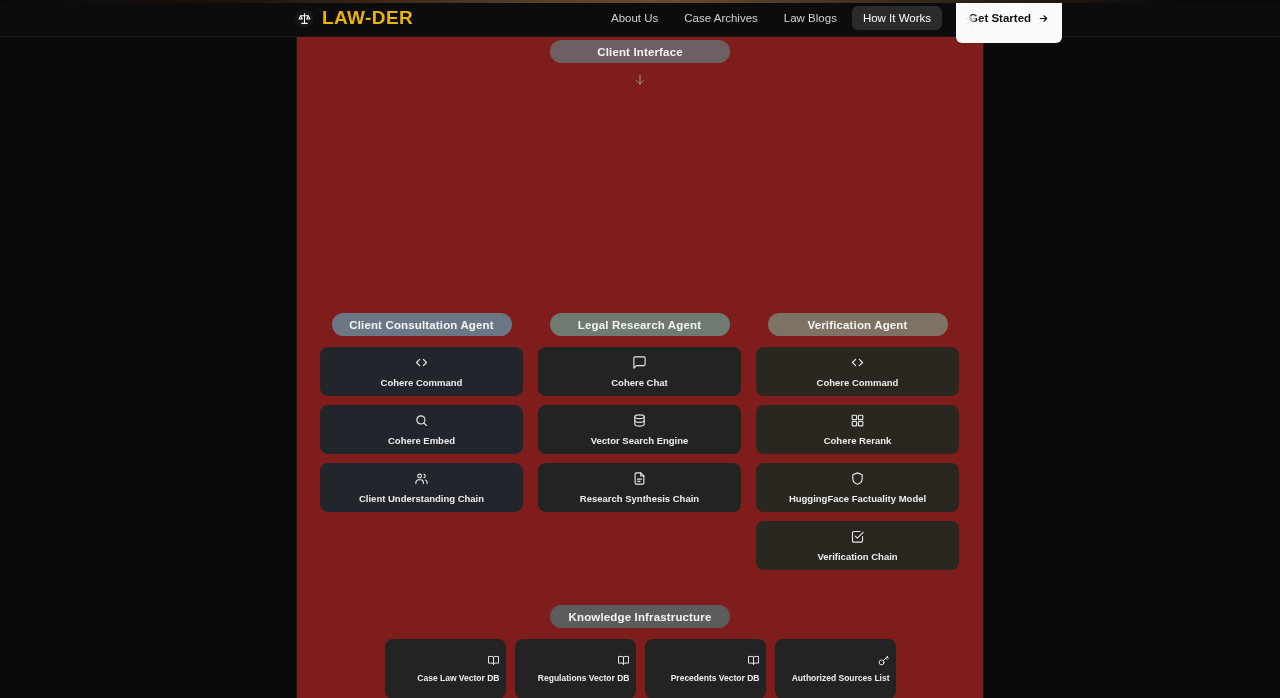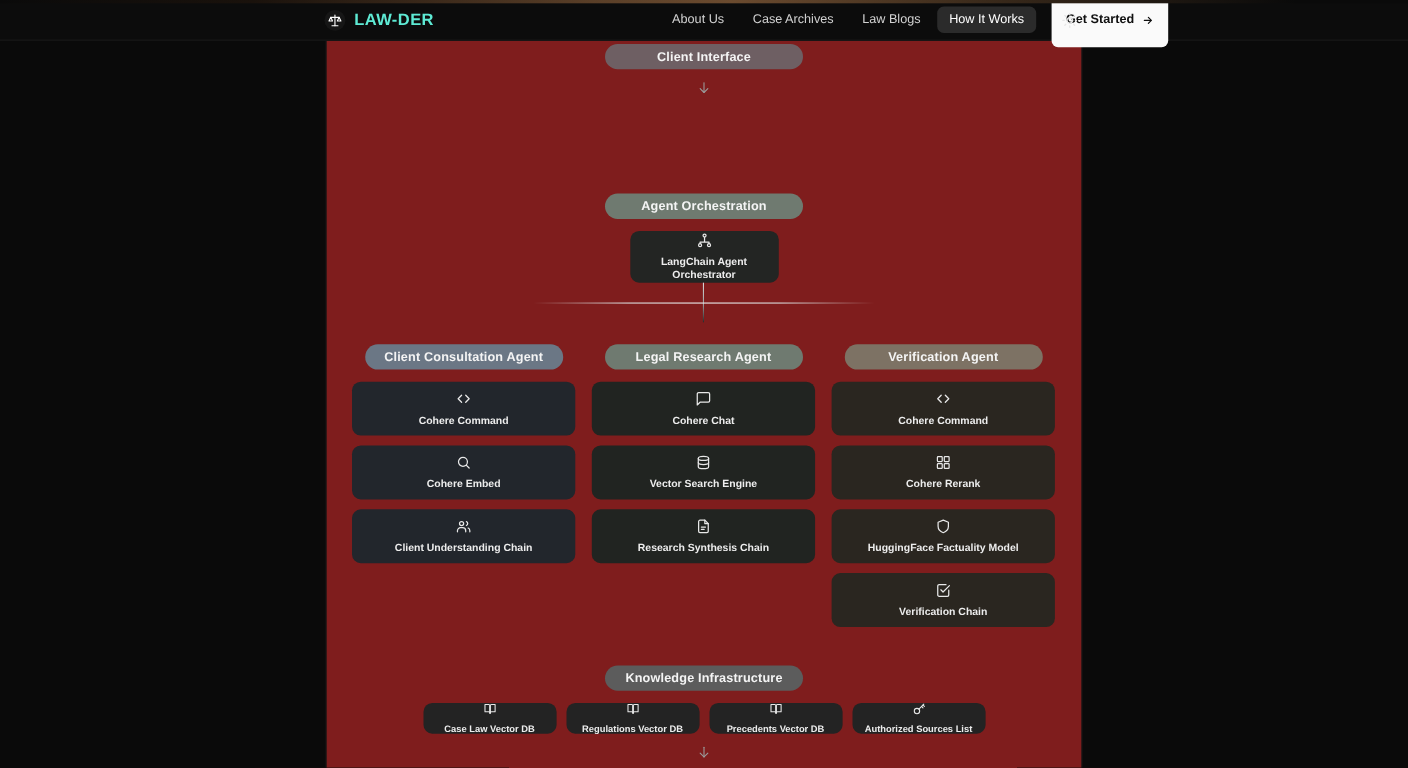--- a/index.html
+++ b/index.html
@@ -29,21 +29,21 @@
   .brand {
     position: absolute; left: 295px;
     display: flex; align-items: center; gap: 8px;
   }
   .brand-mark {
     width: 19px; height: 19px; border-radius: 50%;
     background: #161616;
     display: flex; align-items: center; justify-content: center;
   }
   .brand-name {
-    color: #5eead4; font-size: 15px; font-weight: bold; letter-spacing: .4px;
+    color: #eab308; font-size: 19px; font-weight: bold; letter-spacing: .4px;
   }
   .nav-links {
     position: absolute; left: 600px;
     display: flex; align-items: center; gap: 4px;
   }
   .nav-link {
     color: #d2d2d2; font-size: 11.5px; padding: 6px 11px; border-radius: 6px;
     white-space: nowrap;
   }
   .nav-link.active { background: #2b2b2b; color: #fff; }
@@ -140,21 +140,21 @@
   .col-research .card { background: #212421; }
   .col-verify .pill { background: #7d7264; }
   .col-verify .card { background: #2a2620; }
 
   
   .sec-know { position: absolute; top: 568px; left: 0; width: 686px; }
   .pill-know { width: 180px; margin: 0 auto; background: #5c5c5c; }
   .know-cards {
     display: flex; justify-content: center; gap: 9px; margin-top: 11px;
   }
-  .know-cards .card { width: 121px; height: 28px; background: #232323; gap: 6px; }
+  .know-cards .card { width: 121px; height: 60px; background: #232323; gap: 6px; align-items: flex-end; }
   .know-cards .lbl { font-size: 8.5px; }
   .know-arrow { margin-top: 9px; }
 </style>
 </head>
 <body>
 
 <div class="top-strip"></div>
 
 <div class="navbar">
 
@@ -204,40 +204,20 @@
     <div class="pill pill-client">Client Interface</div>
 
     <div class="arrow-down" style="margin-top:9px">
       <svg width="14" height="16" viewBox="0 0 24 24" fill="none" stroke="currentColor" stroke-width="1.7" stroke-linecap="round" stroke-linejoin="round">
         <path d="M12 4v15"></path>
           <path d="M6 13l6 6 6-6"></path>
       </svg>
     </div>
   </div>
 
-  <div class="sec-orch">
-    <div class="pill pill-orch">Agent Orchestration</div>
-
-    <div class="card orch-card">
-      <span class="ico">
-        <svg width="15" height="15" viewBox="0 0 24 24" fill="none" stroke="currentColor" stroke-width="1.8" stroke-linecap="round" stroke-linejoin="round">
-          <circle cx="12" cy="5" r="2.2"></circle>
-            <circle cx="5.5" cy="19" r="2.2"></circle>
-            <circle cx="18.5" cy="19" r="2.2"></circle>
-          <path d="M12 7.2v3.6M5.5 16.8v-2.3h13v2.3M12 10.8v3.7"></path>
-        </svg>
-      </span>
-      <span class="lbl">LangChain Agent Orchestrator</span>
-    </div>
-
-    <div class="split">
-      <div class="stem"></div>
-      <div class="rail"></div>
-    </div>
-  </div>
 
   <div class="sec-agents">
 
     <div class="col col-consult">
       <div class="pill">Client Consultation Agent</div>
 
       <div class="card">
         <span class="ico">
           <svg width="15" height="15" viewBox="0 0 24 24" fill="none" stroke="currentColor" stroke-width="1.9" stroke-linecap="round" stroke-linejoin="round">
             <path d="M9 7l-5 5 5 5"></path>

